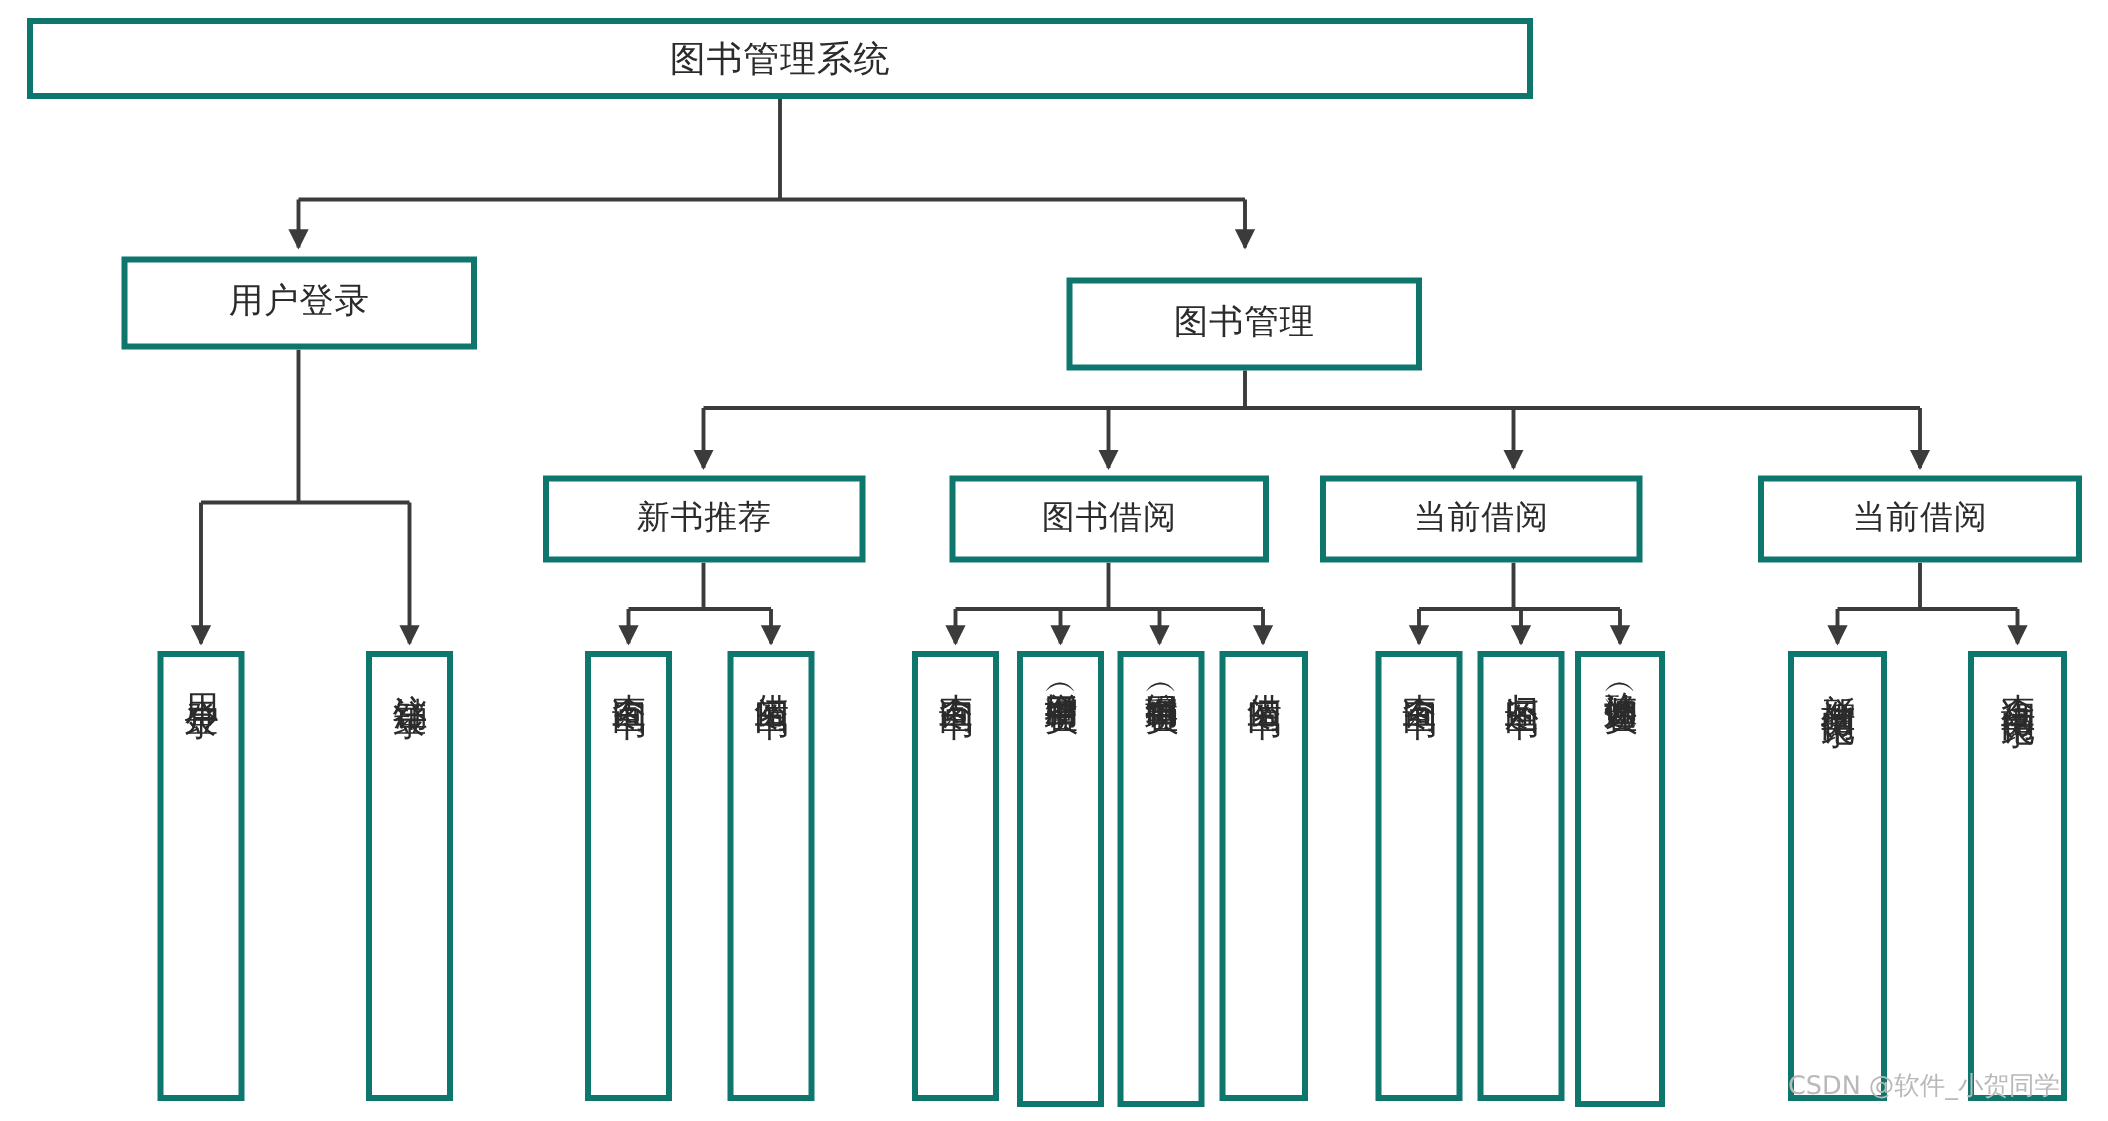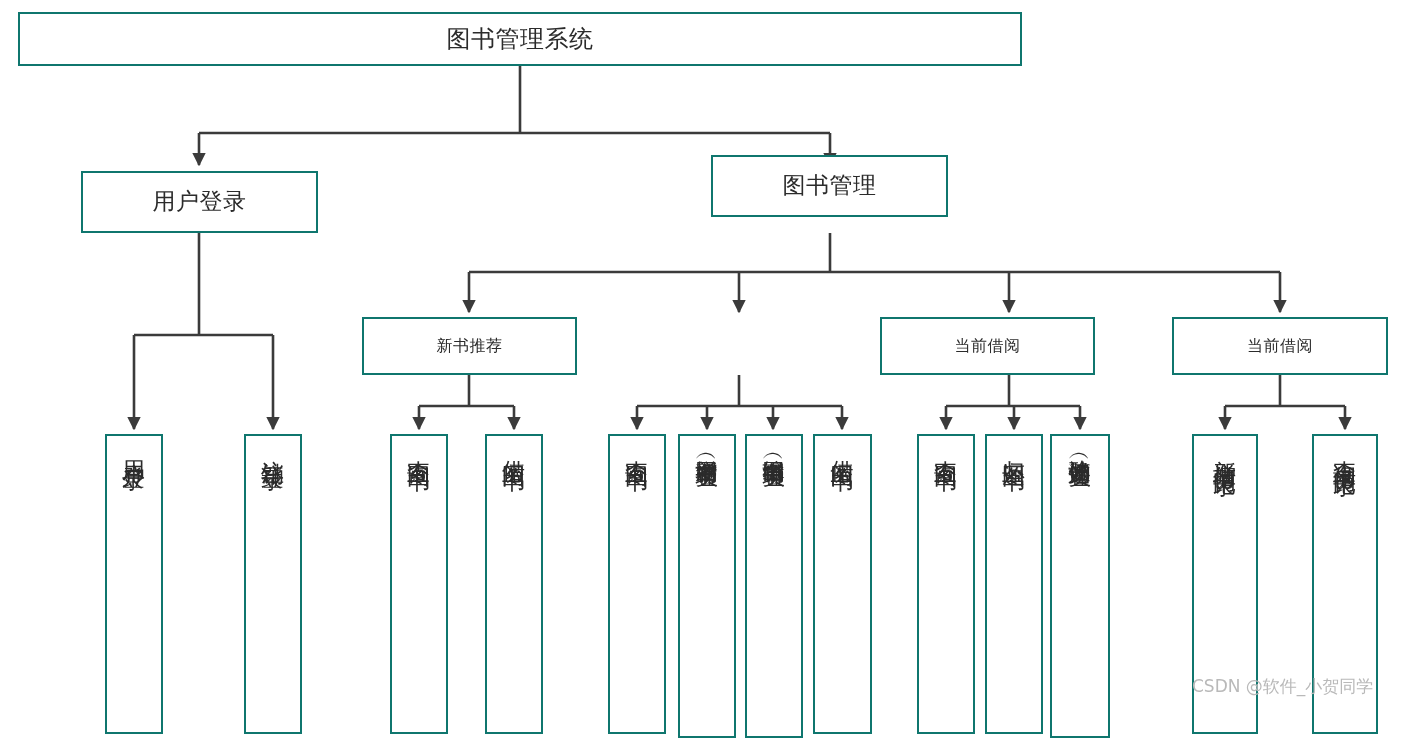--- a/index.html
+++ b/index.html
@@ -22,62 +22,62 @@
     position: absolute;
     left: 0;
     top: 0;
     width: 1405px;
     height: 747px;
     pointer-events: none;
   }
   .node {
     position: absolute;
     box-sizing: border-box;
-    border: 2px solid #0f766e;
+    border: 4px solid #0f766e;
     background: #ffffff;
     display: flex;
     align-items: center;
     justify-content: center;
     color: #2b2b2b;
   }
   .node .label {
     display: block;
     text-align: center;
     line-height: 1.12;
     letter-spacing: 0.5px;
   }
   
   .node.horiz .label {
     writing-mode: horizontal-tb;
     font-size: 23px;
   }
   .node.level0 .label { font-size: 24px; }
   .node.level1 .label { font-size: 23px; }
-  .node.level2 .label { font-size: 16px; }
+  .node.level2 .label { font-size: 22px; }
   
   .node.vert {
     align-items: flex-start;
     justify-content: center;
     padding-top: 6px;
   }
   .node.vert .label {
     writing-mode: vertical-rl;
     text-orientation: upright;
     font-size: 23px;
     line-height: 1.05;
     letter-spacing: 3px;
   }
   .node.vert.tall .label {
     font-size: 22px;
     letter-spacing: 1px;
   }
   #watermark {
     position: absolute;
     left: 1192px;
-    top: 675px;
+    top: 712px;
     font-size: 17px;
     color: #b9b9b9;
     white-space: nowrap;
     user-select: none;
   }
 </style>
 </head>
 <body>
 
 <div id="diagram-root">
@@ -133,28 +133,31 @@
   </svg>
 
   <div class="node horiz level0" style="left:18px; top:12px; width:1004px; height:54px;">
     <span class="label">图书管理系统</span>
   </div>
 
   <div class="node horiz level1" style="left:81px; top:171px; width:237px; height:62px;">
     <span class="label">用户登录</span>
   </div>
 
-  <div class="node horiz level1" style="left:711px; top:155px; width:237px; height:62px;">
+  <div class="node horiz level1" style="left:711px; top:185px; width:237px; height:62px;">
     <span class="label">图书管理</span>
   </div>
 
   <div class="node horiz level2" style="left:362px; top:317px; width:215px; height:58px;">
     <span class="label">新书推荐</span>
   </div>
 
+  <div class="node horiz level2" style="left:633px; top:317px; width:213px; height:58px;">
+    <span class="label">图书借阅</span>
+  </div>
 
   <div class="node horiz level2" style="left:880px; top:317px; width:215px; height:58px;">
     <span class="label">当前借阅</span>
   </div>
 
   <div class="node horiz level2" style="left:1172px; top:317px; width:216px; height:58px;">
     <span class="label">当前借阅</span>
   </div>
 
   <div class="node vert" style="left:105px; top:434px; width:58px; height:300px;">

